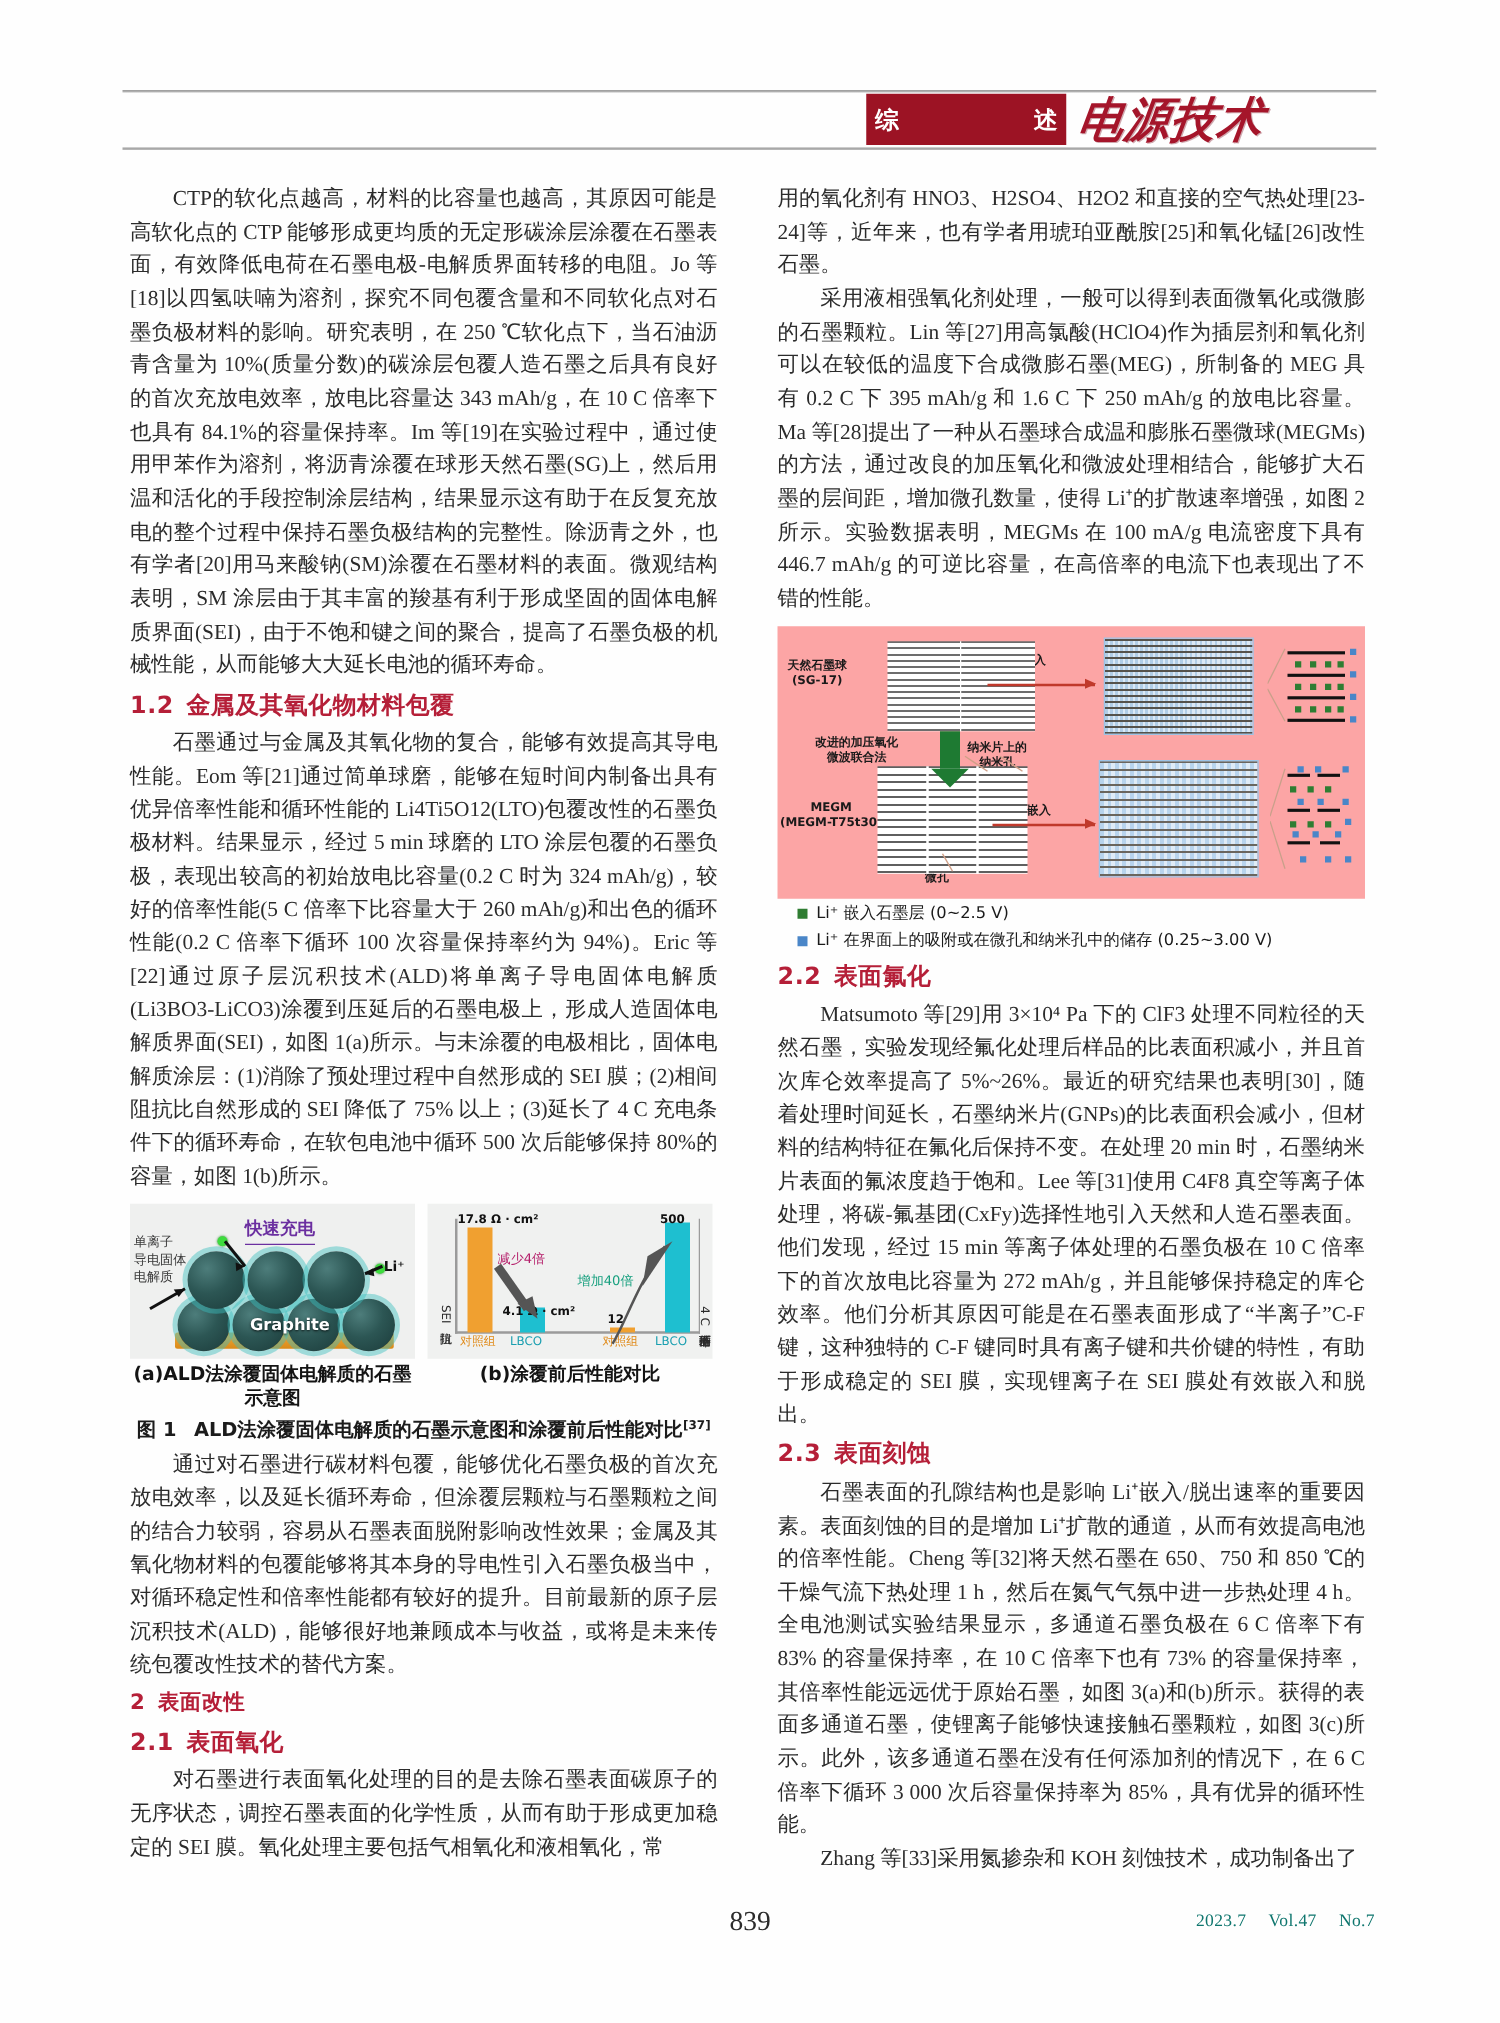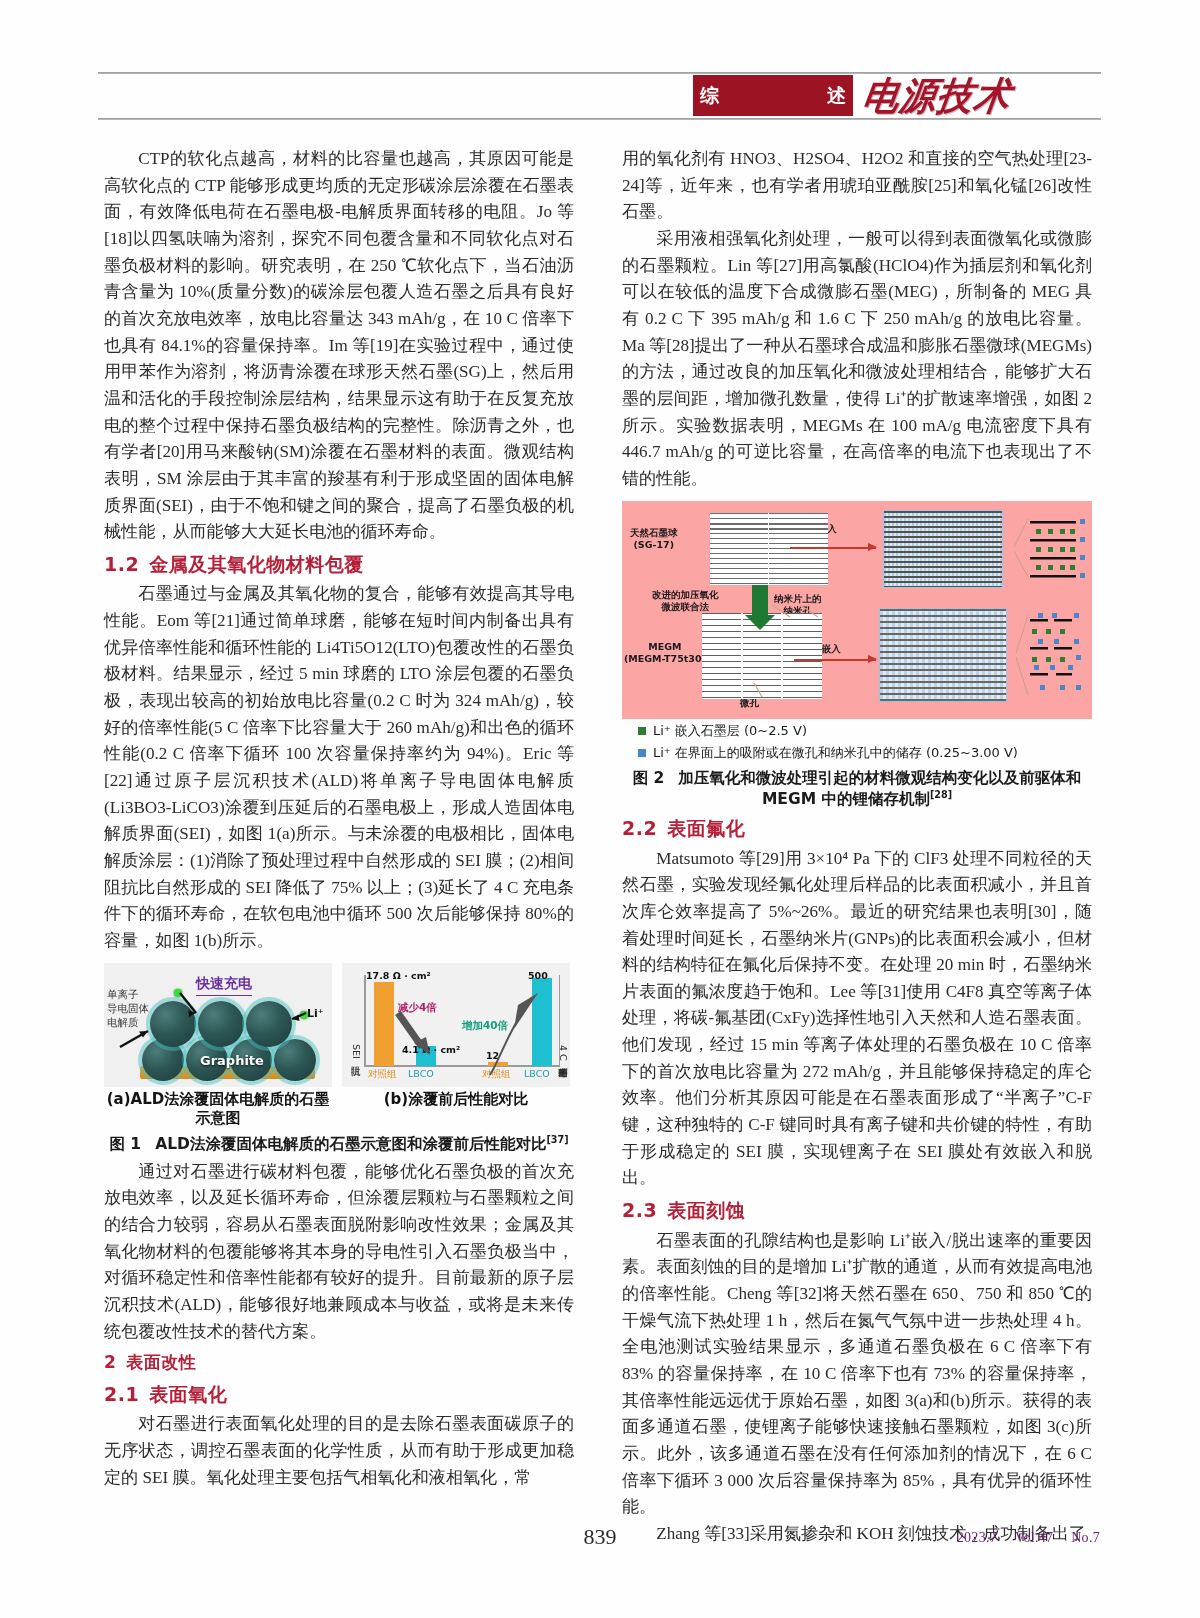--- a/index.html
+++ b/index.html
@@ -183,21 +183,21 @@
   .xlab.x4 { left: 182px; color: #1a9fb0; }
   .ytitle {
     position: absolute; font-family: "DejaVu Sans", sans-serif;
     font-size: 9.5px; color: #2a2a2a; white-space: nowrap;
     writing-mode: vertical-rl;
   }
   .ytitle.left  { left: 6px;  bottom: 28px; }
   .ytitle.right { right: 0px; bottom: 26px; }
   .anno {
     position: absolute; font-family: "DejaVu Sans", sans-serif;
-    font-weight: bold; font-size: 10.5px; white-space: nowrap;
+    font-weight: normal; font-size: 10.5px; white-space: nowrap;
   }
   .anno.a1 { left: 56px;  top: 36px; color: #b5206b; }
   .anno.a2 { left: 120px; top: 54px; color: #17a07f; }
 
   
   .fig2-panel {
     position: relative; width: 470px; height: 218px; background: #fca5a5;
     border: 0;
   }
   .f2-label {
@@ -279,21 +279,21 @@
   .lsq.blue  { background: #4a86c8; }
 
   
   .footer-page {
     position: absolute; left: 0; right: 0; bottom: 68px;
     text-align: center; font-size: 22px; color: #2b2b2b;
     font-family: "Liberation Serif", serif;
   }
   .footer-meta {
     position: absolute; right: 100px; bottom: 72px;
-    font-size: 14px; color: #701a75;
+    font-size: 14px; color: #0f766e;
     font-family: "Liberation Serif", serif; letter-spacing: .3px;
   }
   .footer-meta span { margin-left: 14px; }
 </style>
 </head>
 <body>
 
 <div class="page">
 
   <div class="header">
@@ -503,24 +503,20 @@
         <div>
           <span class="lsq green"></span>
           <span>Li⁺ 嵌入石墨层 (0~2.5 V)</span>
         </div>
         <div>
           <span class="lsq blue"></span>
           <span>Li⁺ 在界面上的吸附或在微孔和纳米孔中的储存 (0.25~3.00 V)</span>
         </div>
       </div>
 
-      <figcaption>
-        <span class="fig-num">图 2</span><span>加压氧化和微波处理引起的材料微观结构变化以及前驱体和</span><br>
-        <span>MEGM 中的锂储存机制</span><sup>[28]</sup>
-      </figcaption>
     </figure>
 
     <h3 class="sec">
       <span class="sec-num">2.2</span><span>表面氟化</span>
     </h3>
 
     <p>Matsumoto 等[29]用 3×10⁴ Pa 下的 ClF3 处理不同粒径的天然石墨，实验发现经氟化处理后样品的比表面积减小，并且首次库仑效率提高了 5%~26%。最近的研究结果也表明[30]，随着处理时间延长，石墨纳米片(GNPs)的比表面积会减小，但材料的结构特征在氟化后保持不变。在处理 20 min 时，石墨纳米片表面的氟浓度趋于饱和。Lee 等[31]使用 C4F8 真空等离子体处理，将碳-氟基团(CxFy)选择性地引入天然和人造石墨表面。他们发现，经过 15 min 等离子体处理的石墨负极在 10 C 倍率下的首次放电比容量为 272 mAh/g，并且能够保持稳定的库仑效率。他们分析其原因可能是在石墨表面形成了“半离子”C-F 键，这种独特的 C-F 键同时具有离子键和共价键的特性，有助于形成稳定的 SEI 膜，实现锂离子在 SEI 膜处有效嵌入和脱出。</p>
 
     <h3 class="sec">
       <span class="sec-num">2.3</span><span>表面刻蚀</span>

